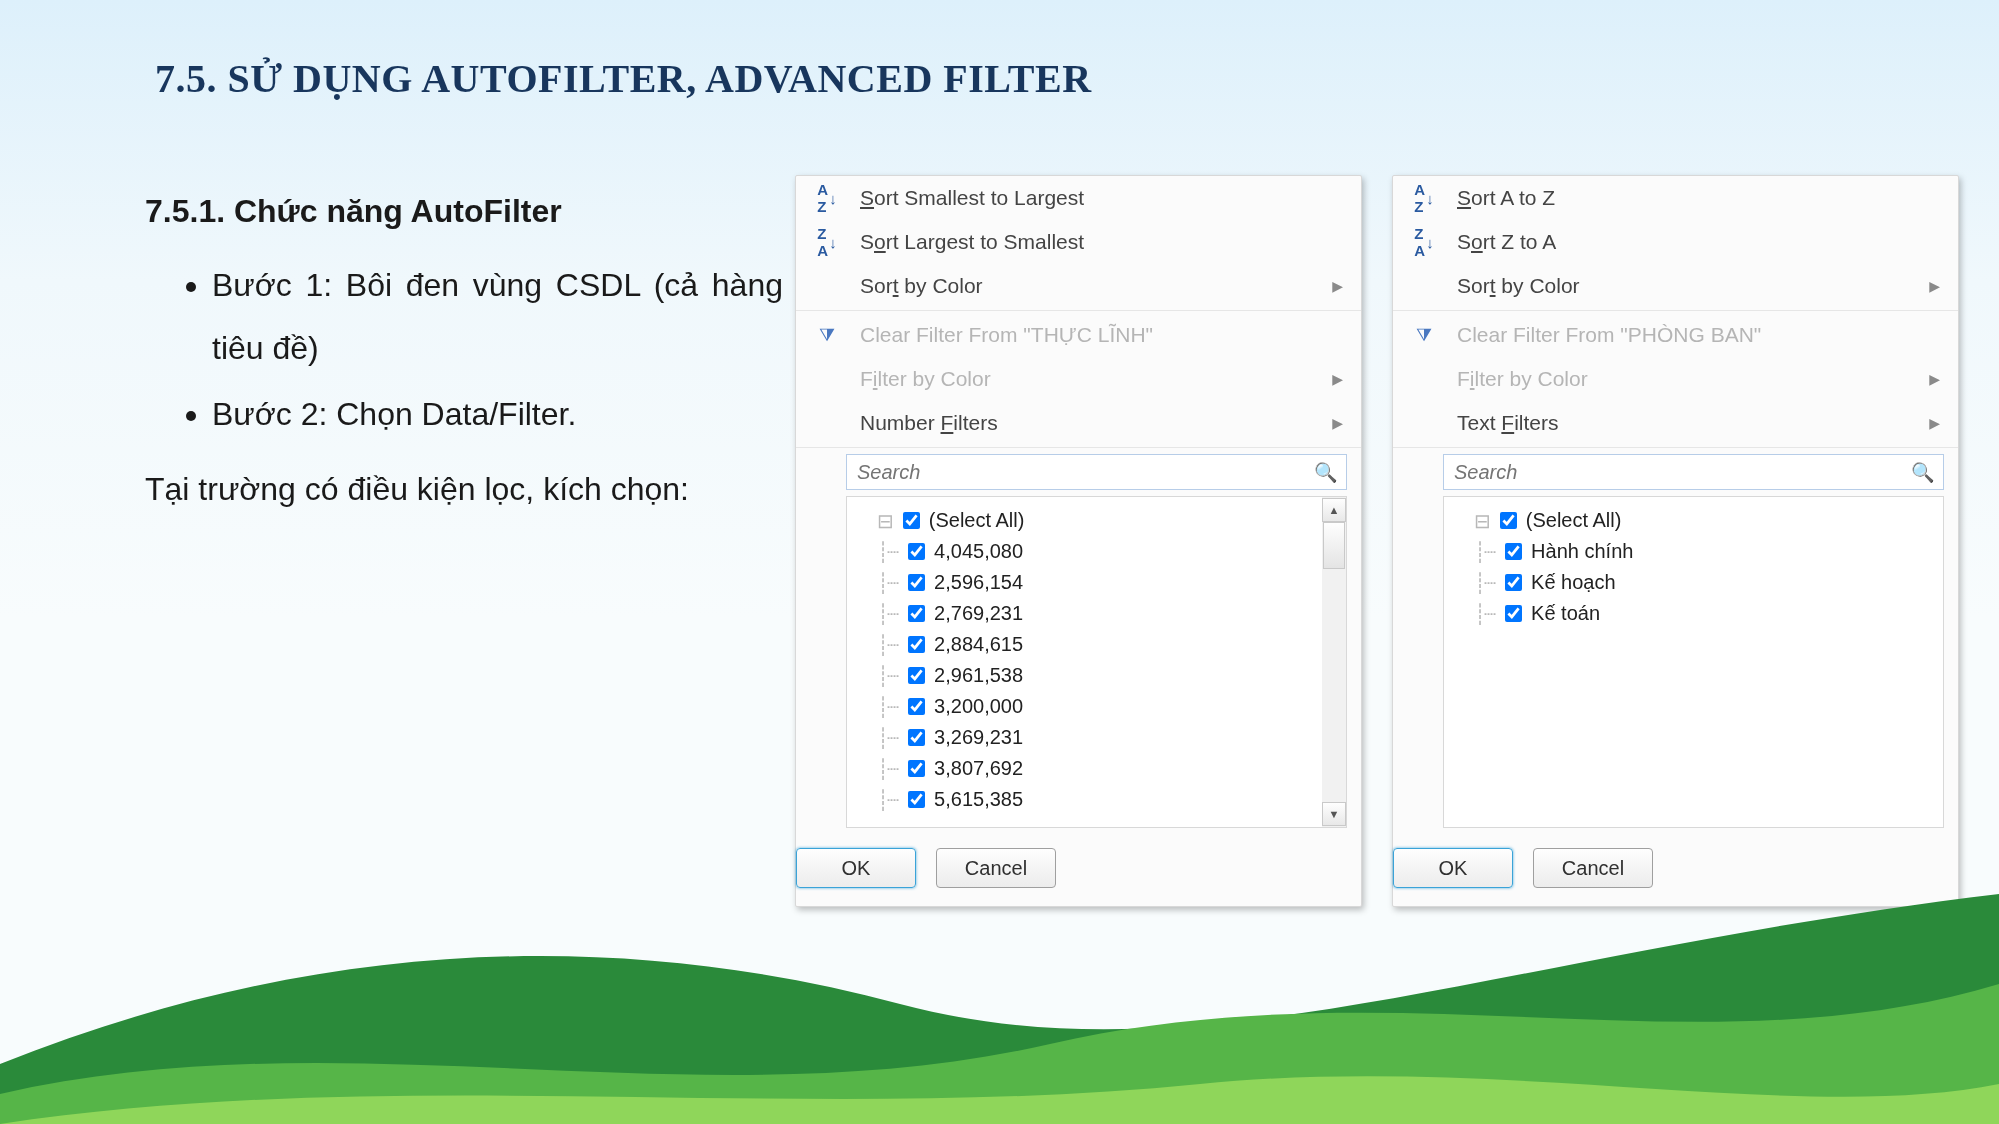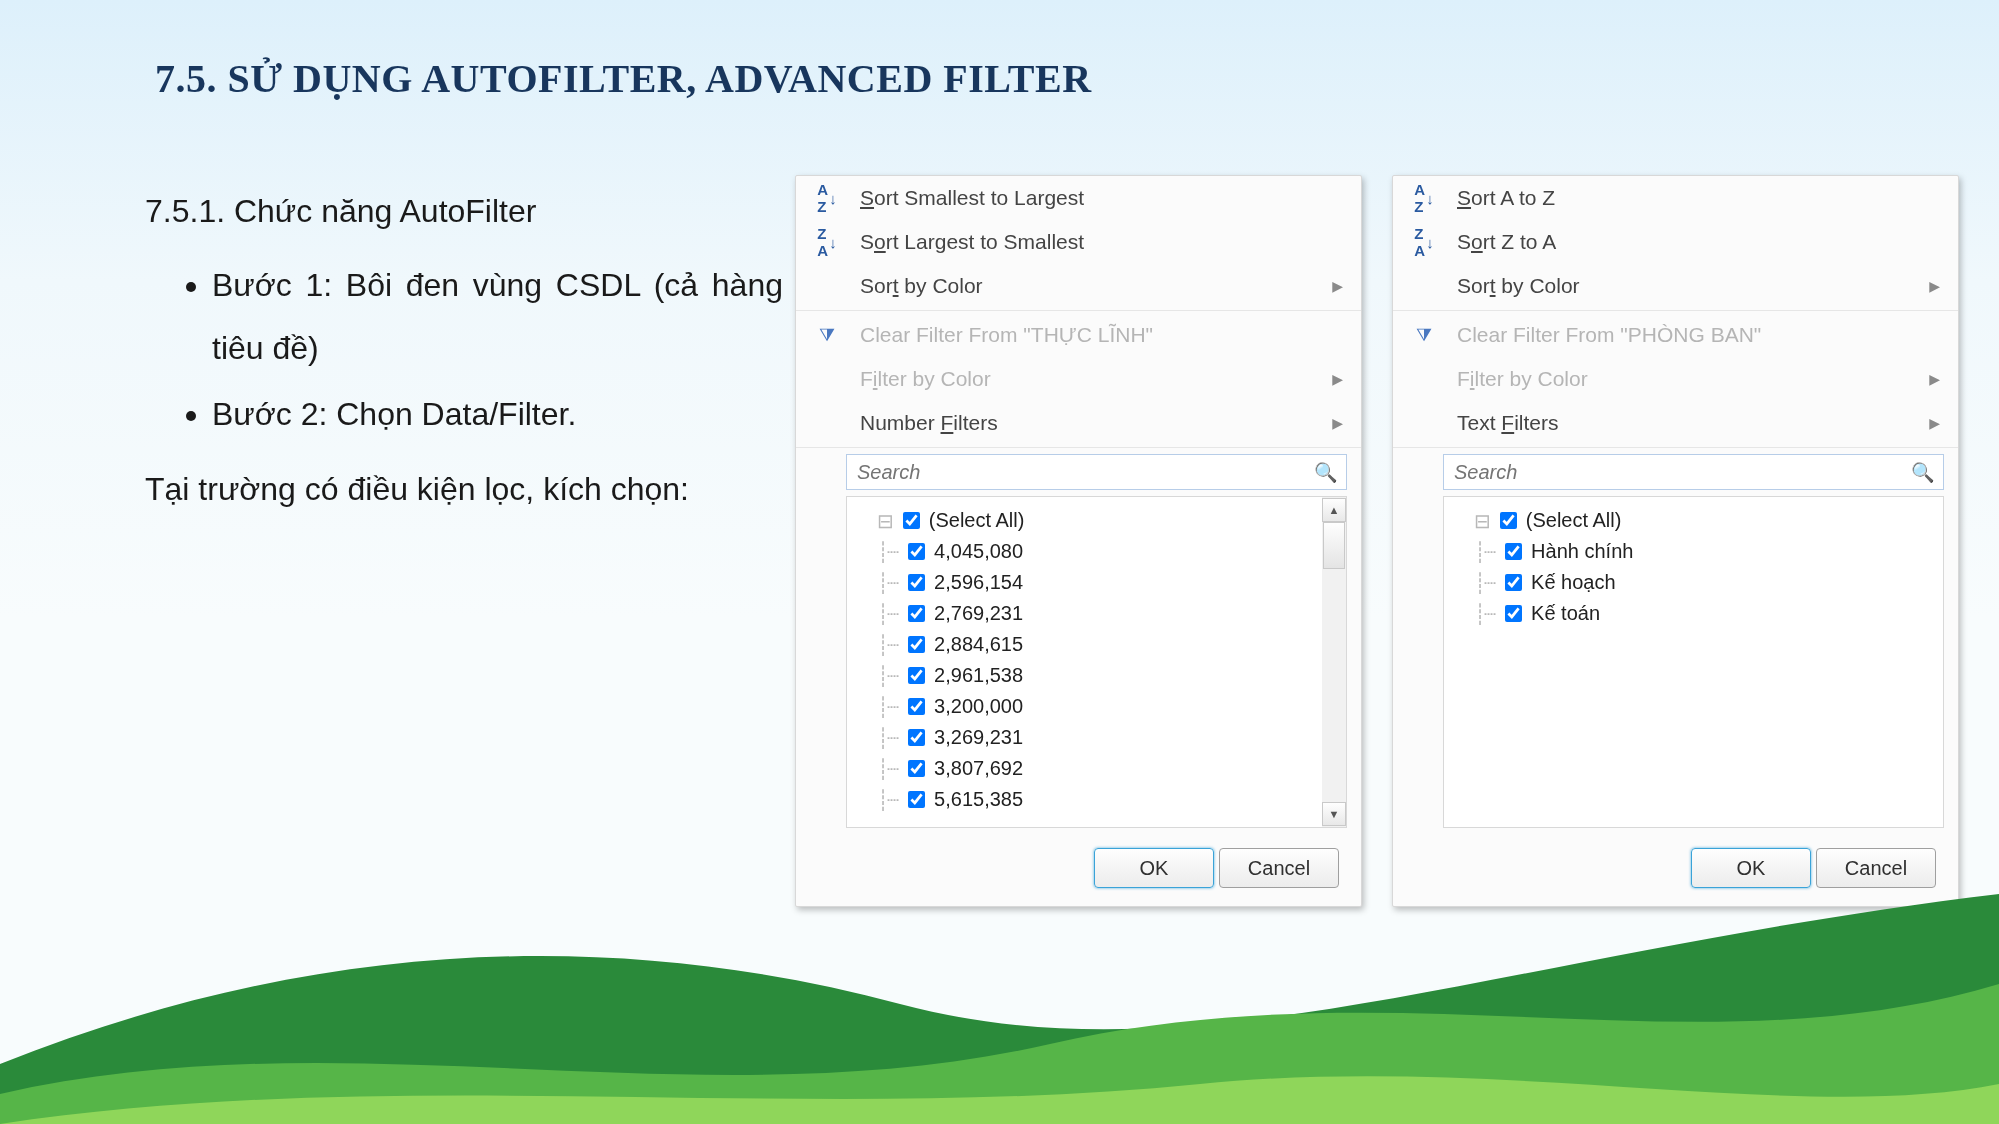--- a/index.html
+++ b/index.html
@@ -1,20 +1,20 @@
 <!DOCTYPE html>
 <html><head>
 <meta charset="utf-8">
 <style>
   html,body{margin:0;padding:0;width:1999px;height:1124px;font-family:"Segoe UI",Arial,sans-serif;overflow:hidden}
   body{background:linear-gradient(to bottom,#ddf0fb 0%,#f0f8fc 25%,#f8fcfd 55%,#f8fcfd 100%);position:relative}
   .slide{position:relative;width:100%;height:100%}
   .title{position:absolute;left:155px;top:55px;font-family:"Times New Roman",serif;font-size:40px;font-weight:bold;color:#18365d;letter-spacing:.5px}
   .body-area{position:absolute;left:145px;top:180px;width:650px;font-size:32px;color:#1a1a1a;line-height:1.95}
-  .body-area .sub{font-weight:normal}
+  .body-area .sub{font-weight:bold}
   .body-area .para{text-align:justify}
   .body-area ul{margin:12px;padding-left:55px}
   .body-area ul li{margin-bottom:4px;text-align:justify}
   .panels{position:absolute;left:795px;top:175px;display:flex;gap:30px}
   .panel{width:565px;background:#fbfbfb;border:1px solid #d8d8d8;border-radius:2px;box-shadow:2px 3px 6px rgba(0,0,0,.25);font-size:21px;color:#444;padding-bottom:18px}
   .menu-row{display:flex;align-items:center;height:44px;padding:0 18px 0 12px;gap:14px}
   .menu-row .icon{width:38px;display:flex;justify-content:center;align-items:center;color:#4a78c0}
   .menu-row .lbl{flex:1}
   .menu-row .arrow{color:#8a8a8a;font-size:14px}
   .disabled{color:#b5b5b5}
@@ -23,21 +23,21 @@
   .search-wrap input{flex:1;border:none;outline:none;font-size:20px;font-style:italic;color:#7f1d1d;background:transparent}
   .search-wrap .mag{color:#3d6db4;font-size:19px}
   .list-box{margin:4px 14px 14px 50px;border:1px solid #d8d8d8;background:#fff;height:330px;display:flex}
   .list-inner{flex:1;padding:8px 4px 8px 30px;overflow:hidden}
   .list-inner .item{display:flex;align-items:center;gap:6px;font-size:20px;color:#222;height:31px}
   .list-inner .item .dots{color:#b8b8b8;letter-spacing:-2px;margin-right:1px}
   .list-inner .item input{width:17px;height:17px}
   .scroll{width:24px;background:#f1f1f1;display:flex;flex-direction:column;align-items:center;justify-content:space-between;padding:1px 0}
   .scroll .btn{width:22px;height:22px;border:1px solid #c9c9c9;background:linear-gradient(#fefefe,#e8e8e8);display:flex;align-items:center;justify-content:center;font-size:11px;color:#555}
   .scroll .thumb{width:20px;height:45px;border:1px solid #c9c9c9;background:linear-gradient(#fefefe,#e4e4e4)}
-  .dlg-btns{display:flex;justify-content:flex-end;gap:5px;padding:6px 22px 0 0}
+  .dlg-btns{display:flex;gap:20px;padding:6px 22px 0 0}
   .dlg-btn{min-width:118px;height:38px;border:1px solid #9f9f9f;border-radius:4px;background:linear-gradient(#fefefe,#ececec);font-size:20px;color:#303030;display:flex;align-items:center;justify-content:center}
   .dlg-btn.primary{border:1px solid #3aa3d8;box-shadow:0 0 3px rgba(58,163,216,.9)}
   .sort-ic{display:flex;align-items:center;gap:1px;font-size:15px;color:#2a5aa0}
   .sort-ic .az{font-weight:600}
   .sort-ic .dn{color:#2a5aa0}
   .funnel{font-size:18px;color:#adadad}
   .hill{position:absolute;left:0;bottom:0;width:100%;height:260px;overflow:hidden}
   .hill svg{width:100%;height:100%}
   u.hot{text-decoration:underline}
 </style>

